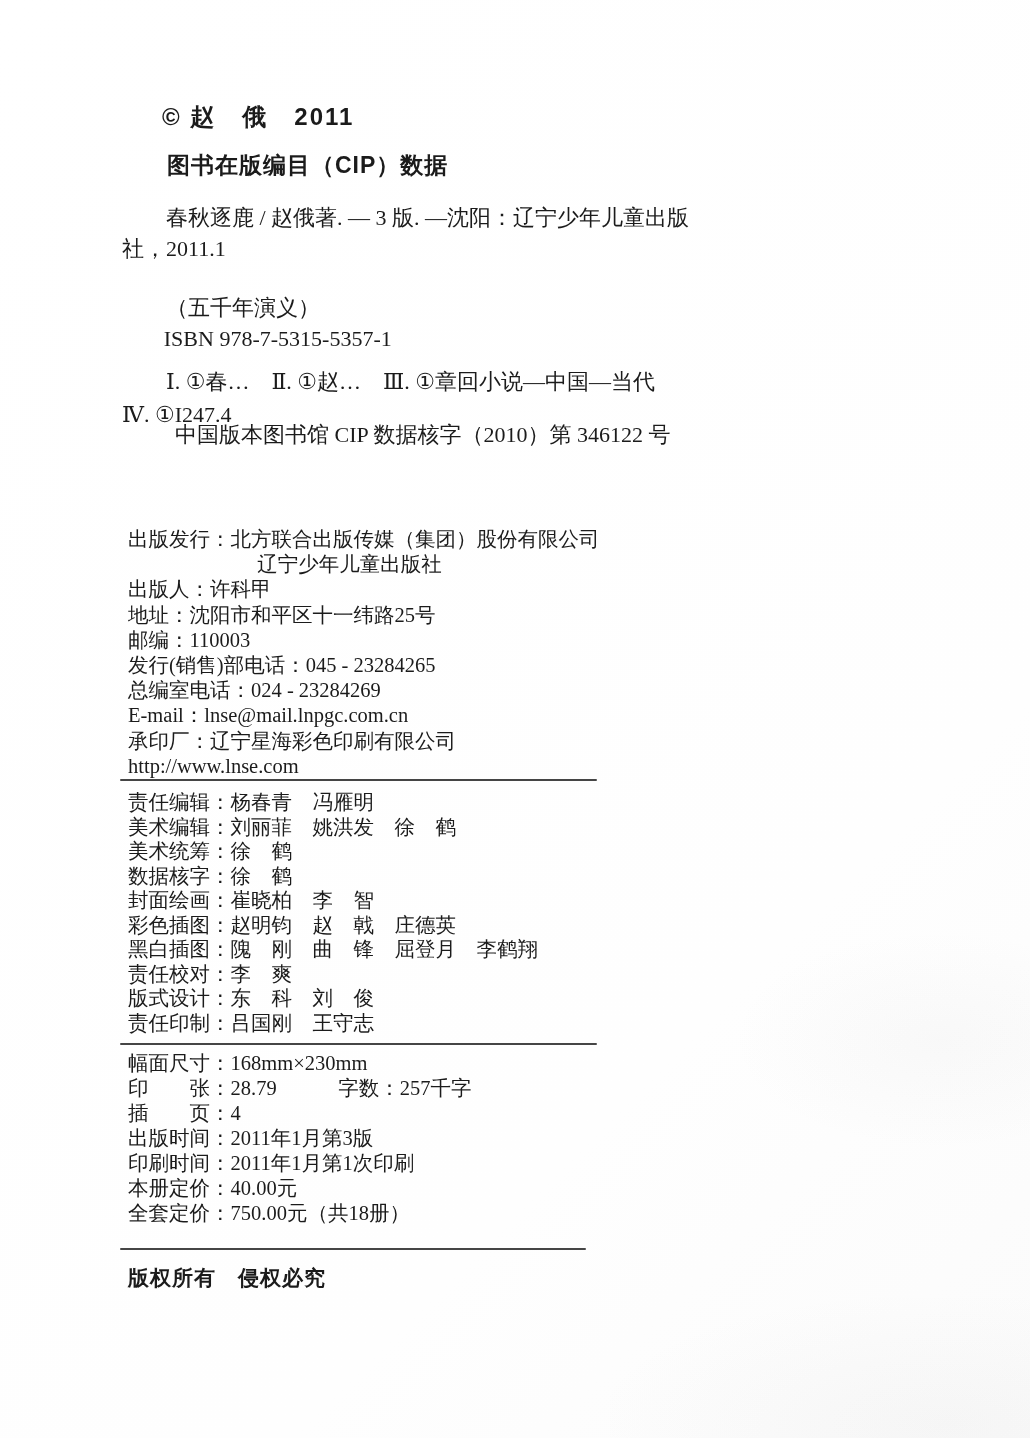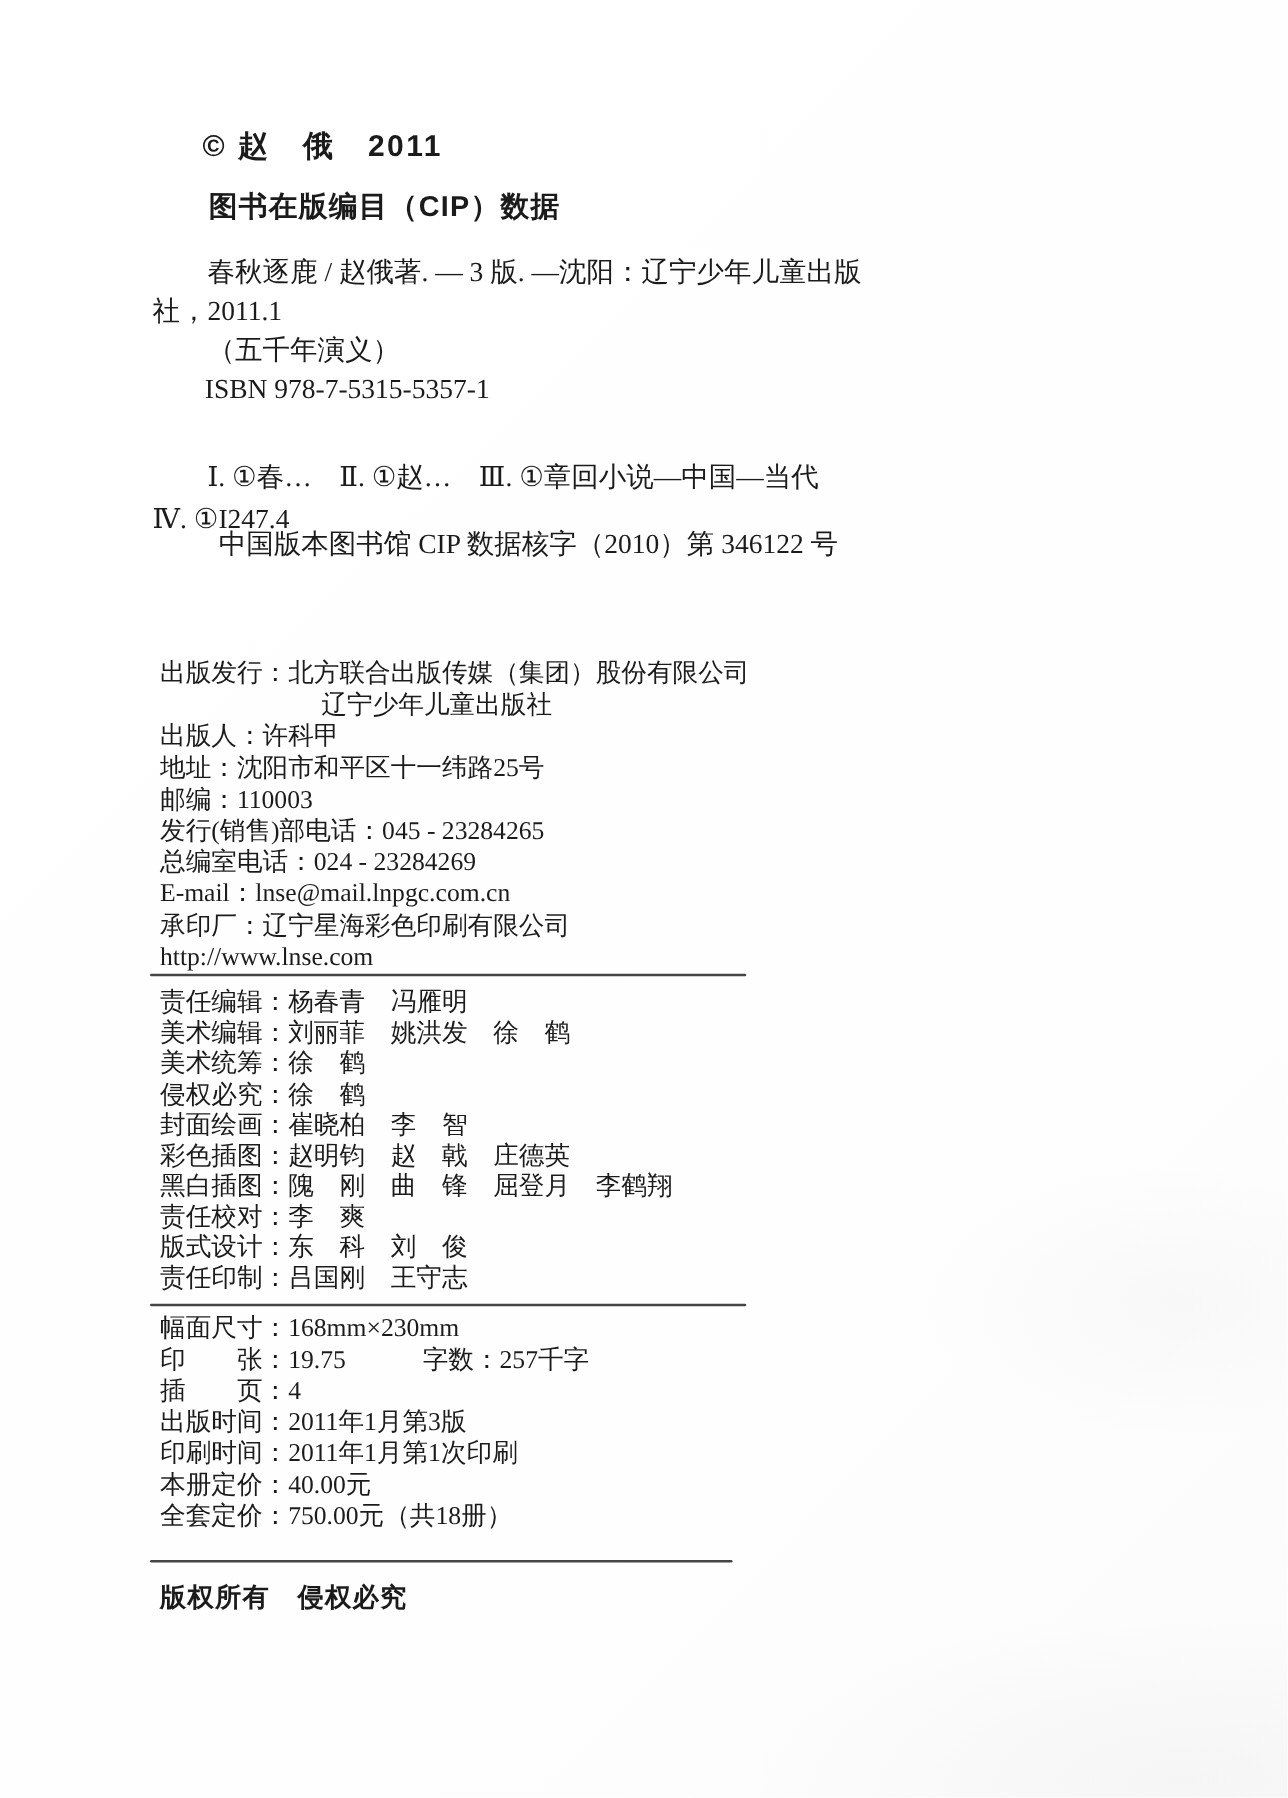--- a/index.html
+++ b/index.html
@@ -118,21 +118,21 @@
 <div class="page">
 
   <div class="abs copyright-line line">© 赵　俄　2011</div>
 
   <div class="abs cip-heading line">图书在版编目（CIP）数据</div>
 
   <div class="abs cip-entry">
 
   <div class="line" style="padding-left: 2em;">春秋逐鹿 / 赵俄著. — 3 版. —沈阳：辽宁少年儿童出版</div>
       <div class="line">社，2011.1</div>
-      <div class="line" style="padding-left: 2em;">（五千年演义）</div>
+      <div class="line" style="padding-left: 2em; margin-top: 28px;">（五千年演义）</div>
       <div class="line" style="padding-left: 1.9em;">ISBN 978-7-5315-5357-1</div>
     </div>
 
   <div class="abs cip-classification">
 
   <div class="line" style="padding-left: 2em; margin-top: 24px;">Ⅰ. ①春…　Ⅱ. ①赵…　Ⅲ. ①章回小说—中国—当代</div>
       <div class="line">Ⅳ. ①I247.4</div>
     </div>
 
   <div class="abs cip-registry line">中国版本图书馆 CIP 数据核字（2010）第 346122 号</div>
@@ -151,35 +151,35 @@
       <div class="line">http://www.lnse.com</div>
     </div>
 
   <div class="rule rule-1"></div>
 
   <div class="abs staff-credits">
 
   <div class="line">责任编辑：杨春青　冯雁明</div>
       <div class="line">美术编辑：刘丽菲　姚洪发　徐　鹤</div>
       <div class="line">美术统筹：徐　鹤</div>
-      <div class="line">侵权必究：徐　鹤</div>
+      <div class="line">数据核字：徐　鹤</div>
       <div class="line">封面绘画：崔晓柏　李　智</div>
       <div class="line">彩色插图：赵明钧　赵　戟　庄德英</div>
       <div class="line">黑白插图：隗　刚　曲　锋　屈登月　李鹤翔</div>
       <div class="line">责任校对：李　爽</div>
       <div class="line">版式设计：东　科　刘　俊</div>
       <div class="line">责任印制：吕国刚　王守志</div>
     </div>
 
   <div class="rule rule-2"></div>
 
   <div class="abs print-specs">
 
   <div class="line">幅面尺寸：168mm×230mm</div>
-      <div class="line">印　　张：19.75　　　字数：257千字</div>
+      <div class="line">印　　张：28.79　　　字数：257千字</div>
       <div class="line">插　　页：4</div>
       <div class="line">出版时间：2011年1月第3版</div>
       <div class="line">印刷时间：2011年1月第1次印刷</div>
       <div class="line">本册定价：40.00元</div>
       <div class="line">全套定价：750.00元（共18册）</div>
     </div>
 
   <div class="rule rule-3"></div>
 
   <div class="abs legal-notice line">版权所有　侵权必究</div>

